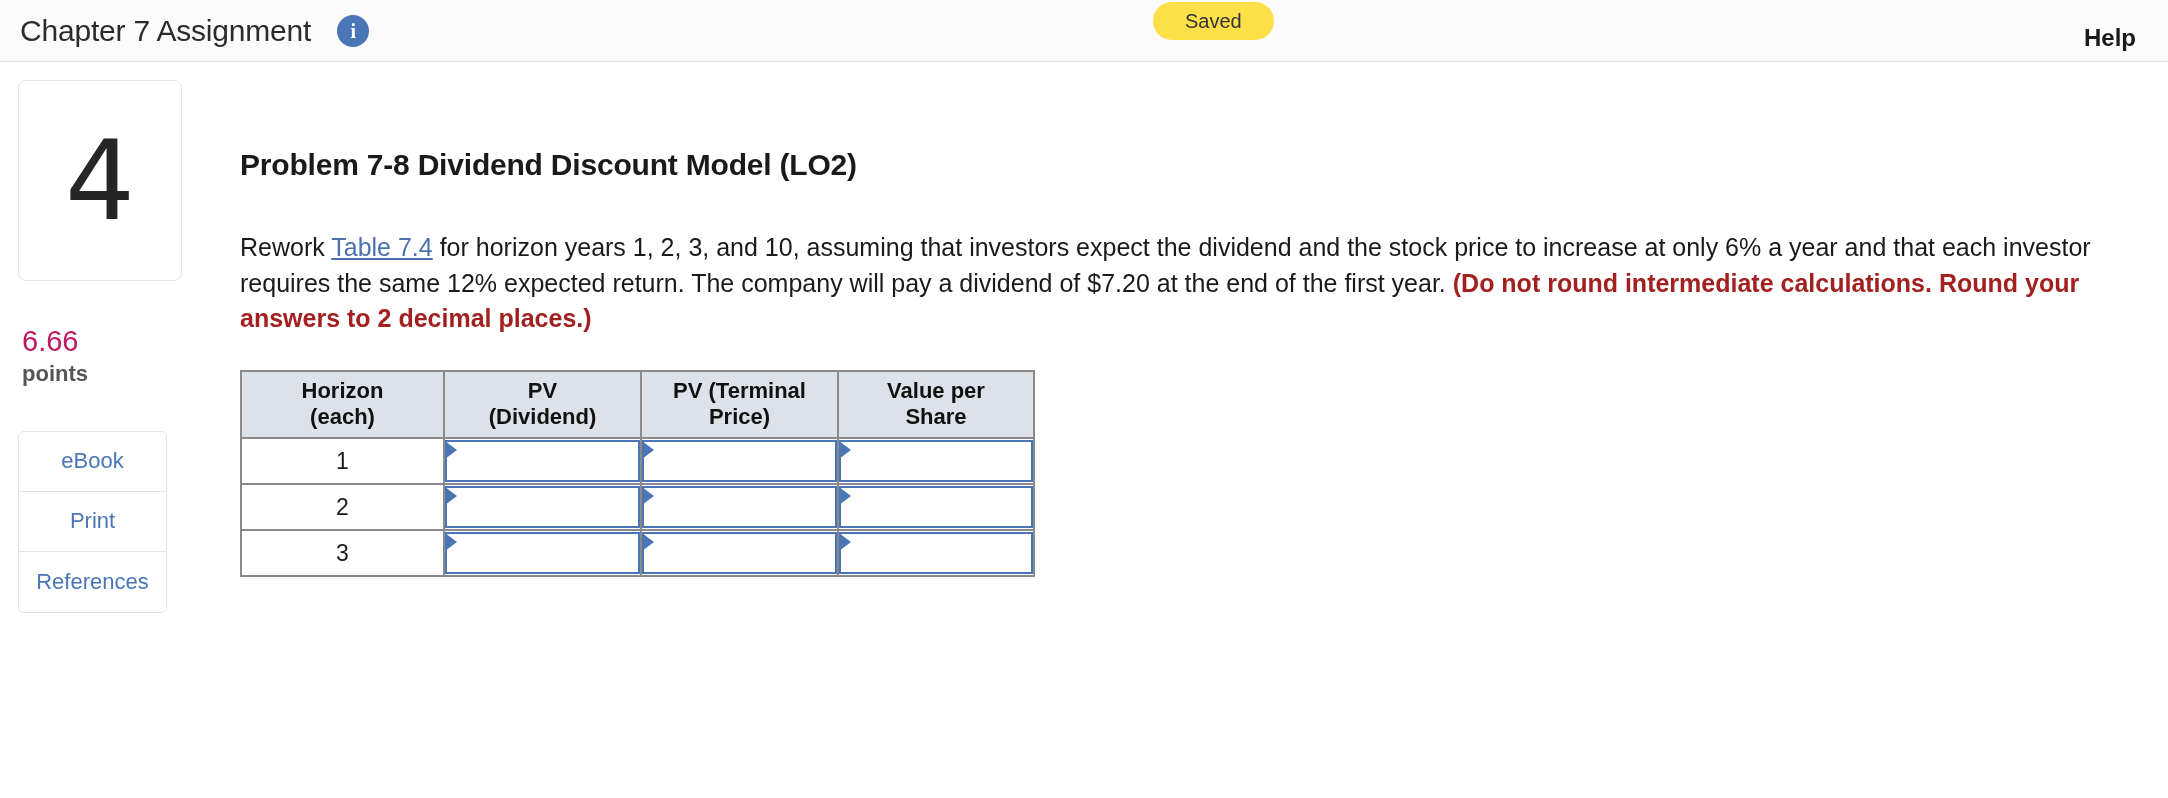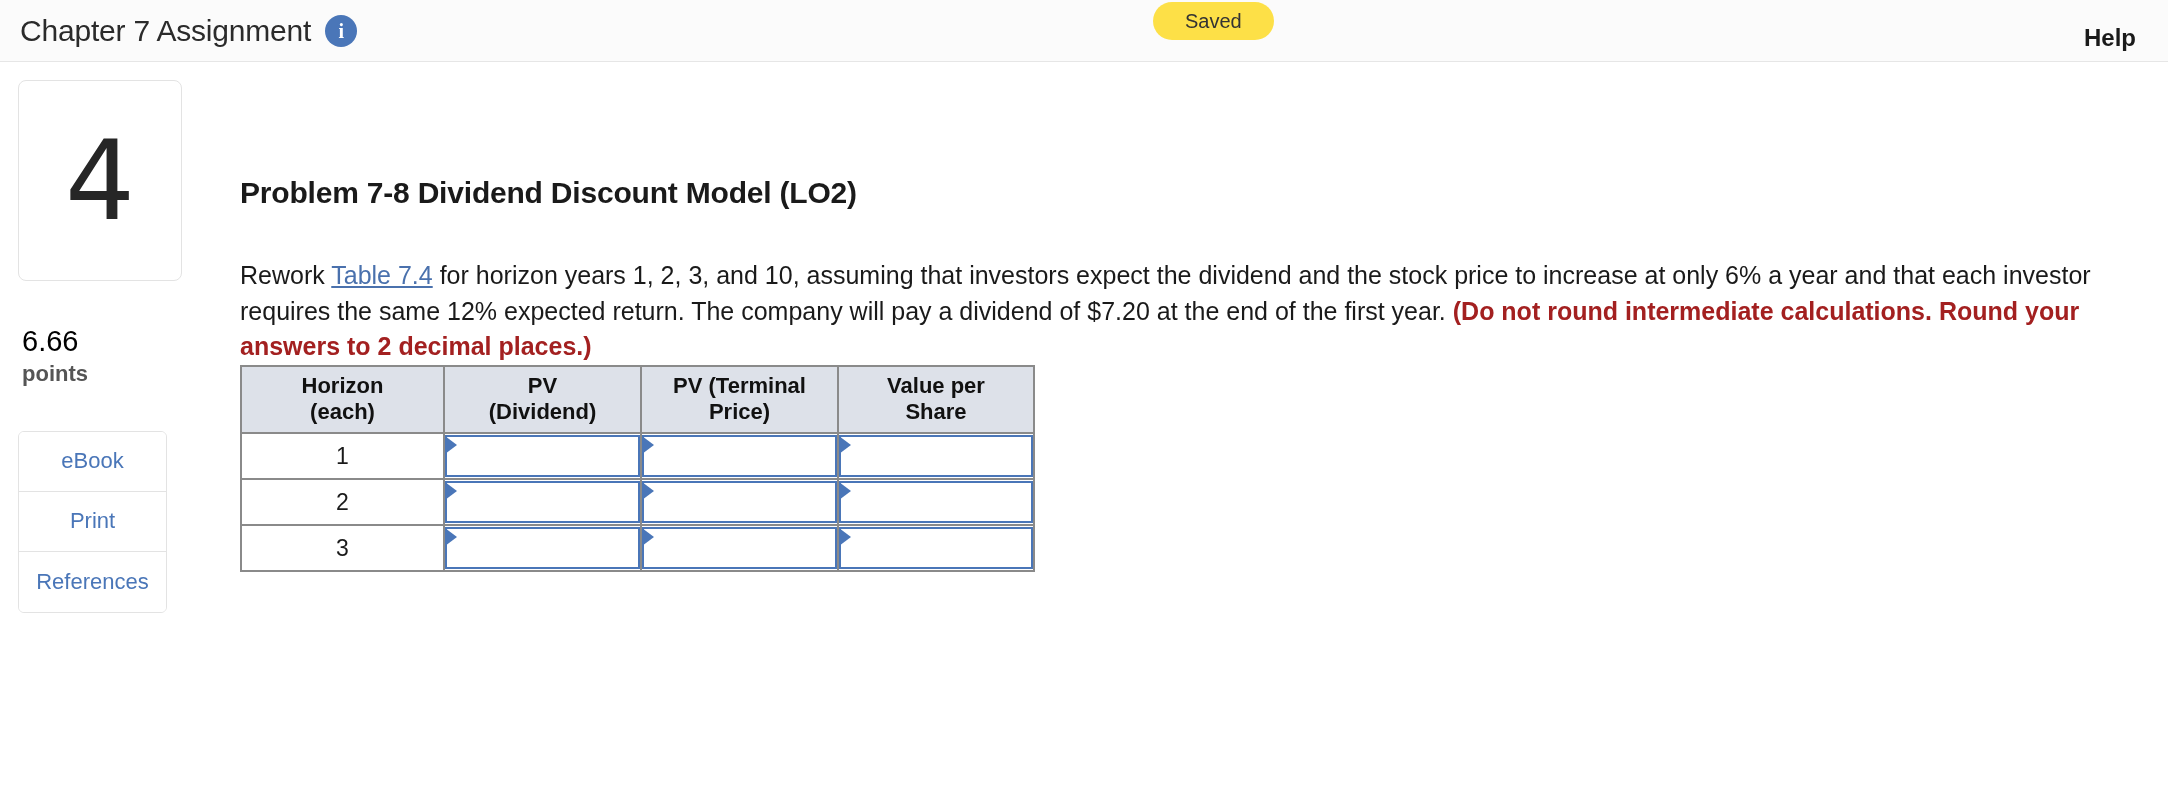--- a/index.html
+++ b/index.html
@@ -14,21 +14,21 @@
   
   .topbar {
     position: relative;
     height: 62px;
     background: #fbfbfb;
     border-bottom: 1px solid #e6e6e6;
   }
   .topbar-title-wrap {
     position: absolute;
     left: 20px; top: 0; height: 62px;
-    display: flex; align-items: center; gap: 14px;
+    display: flex; align-items: center; gap: 26px;
   }
   .topbar-title {
     font-size: 30px;
     color: #2b2b2b;
     font-weight: 400;
     letter-spacing: -0.2px;
     white-space: nowrap;
   }
   .info-icon {
     width: 32px; height: 32px;
@@ -91,21 +91,21 @@
     color: #262626;
     line-height: 1;
     font-family: "DejaVu Sans", sans-serif;
   }
   .points-block {
     margin-top: 44px;
     padding-left: 4px;
   }
   .points-value {
     font-size: 29px;
-    color: #000000;
+    color: #be185d;
     line-height: 1.15;
   }
   .points-label {
     font-size: 22px;
     color: #555555;
     line-height: 1.3;
     margin-top: 2px;
     font-weight: bold;
   }
   .tool-box {
@@ -127,21 +127,21 @@
   }
   .tool-btn:last-child { border-bottom: none; }
 
   
   .content {
     position: absolute;
     left: 240px; top: 0;
     width: 1900px;
   }
   .problem-title {
-    margin-top: 114px;
+    margin-top: 86px;
     font-size: 30px;
     font-weight: 700;
     color: #1a1a1a;
     letter-spacing: -0.2px;
   }
   .problem-body {
     margin-top: 48px;
     font-size: 25px;
     line-height: 1.42;
     color: #1a1a1a;
@@ -152,20 +152,21 @@
     text-decoration: underline;
     cursor: pointer;
   }
   .emph-red {
     color: #a32020;
     font-weight: 700;
   }
 
   
   .ans-table-wrap {
+    margin-top: 33px;
     width: 793px;
   }
   table.ans {
     border-collapse: collapse;
     table-layout: fixed;
     width: 793px;
     border: 2px solid #8a8a8a;
   }
   table.ans th {
     background: #dde1e9;

